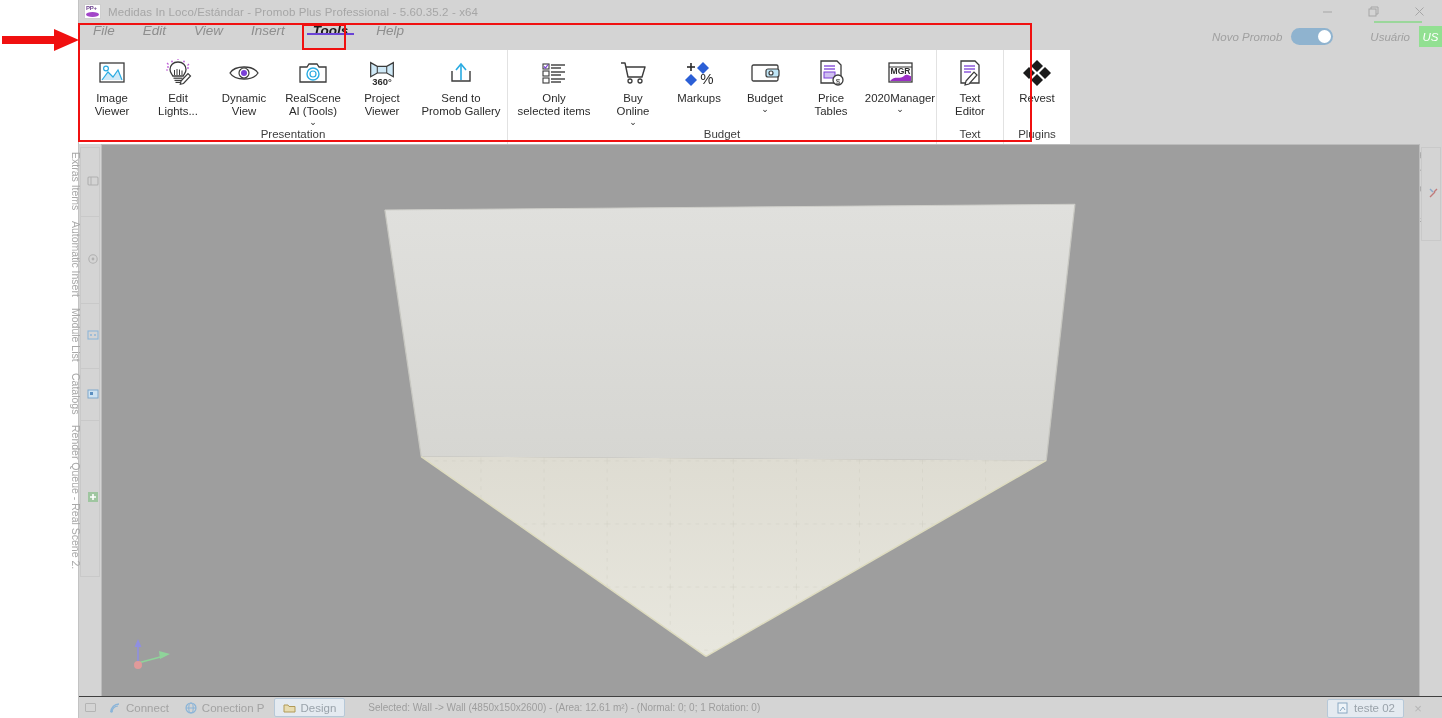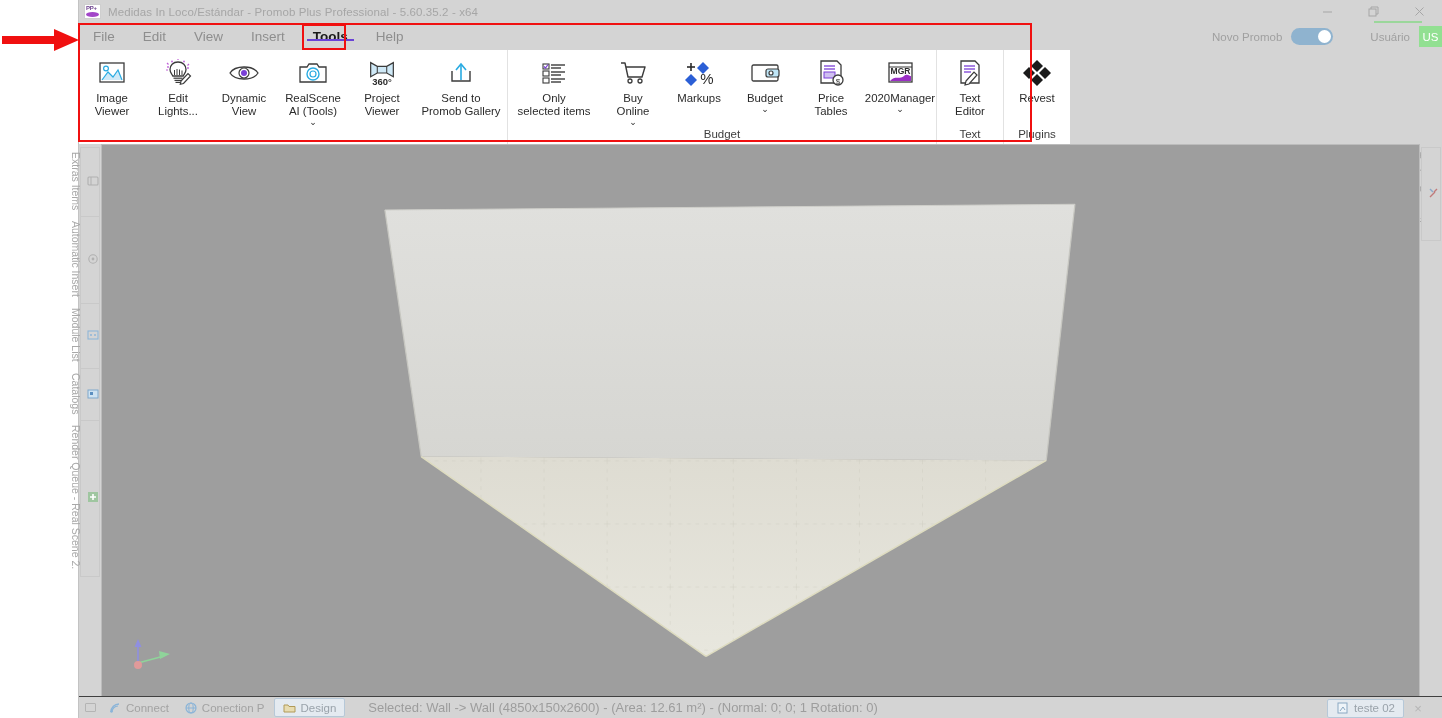--- a/index.html
+++ b/index.html
@@ -71,21 +71,21 @@
   .title-accent {
     position: absolute; right: 20px; bottom: 0; width: 48px; height: 2px;
     background: #9bd79b;
   }
 
   
   .menubar {
     position: relative;
     height: 27px; width: 100%;
     background: #d4d4d4;
-    display: flex; align-items: center;
+    display: flex; align-items: flex-start; font-style: italic;
   }
   .menu-item {
     display: flex; align-items: center; justify-content: center;
     padding: 0 14px;
     font-size: 13.5px; color: #8e8e8e;
     position: relative;
     white-space: nowrap;
   }
   .menu-item.active {
     color: #1a1a1a; font-weight: bold;
@@ -253,21 +253,21 @@
     display: flex; align-items: center; gap: 5px;
     padding: 0 8px; height: 19px;
     font-size: 11.5px; color: #a3a3a3;
   }
   .sb-btn.design {
     border: 1px solid #b6c8d8; background: #e4eaf0; color: #9aa3ab;
     border-radius: 2px; margin: 0 1px;
   }
   .sb-status-text {
     margin-left: 22px;
-    font-size: 13px; color: #9d9d9d; white-space: nowrap;
+    font-size: 10px; color: #9d9d9d; white-space: nowrap;
   }
   .sb-right {
     position: absolute; right: 0; top: 0; height: 22px;
     display: flex; align-items: center;
   }
   .sb-tab {
     display: flex; align-items: center; gap: 5px;
     padding: 0 8px; height: 19px;
     border: 1px solid #b6c8d8; background: #e4eaf0;
     font-size: 11.5px; color: #9aa3ab; border-radius: 2px;
@@ -414,20 +414,21 @@
               <svg width="30" height="26" viewBox="0 0 30 26">
                 <polyline points="6,11 6,21 24,21 24,11" fill="none" stroke="#3b3b3b" stroke-width="1.4"></polyline>
                 <line x1="15" y1="20" x2="15" y2="5" stroke="#29abe2" stroke-width="1.6"></line>
                 <polyline points="10,10 15,4 20,10" fill="none" stroke="#29abe2" stroke-width="1.6"></polyline>
               </svg>
             </div>
             <div class="ritem-label">Send to
 Promob Gallery</div>
           </div>
         </div>
+        <div class="rgroup-label">Presentation</div>
       </div>
 
       <div class="rgroup">
         <div class="rgroup-items">
           <div class="ritem w86">
             <div class="ritem-icon">
               <svg width="30" height="26" viewBox="0 0 30 26">
                 <rect x="4" y="4" width="6" height="5" fill="#fff" stroke="#3b3b3b" stroke-width="1.1"></rect>
                 <polyline points="5,6.5 6.5,8 9,4.5" fill="none" stroke="#7a3fd6" stroke-width="1.2"></polyline>
                 <rect x="4" y="11" width="6" height="5" fill="#fff" stroke="#3b3b3b" stroke-width="1.1"></rect>

